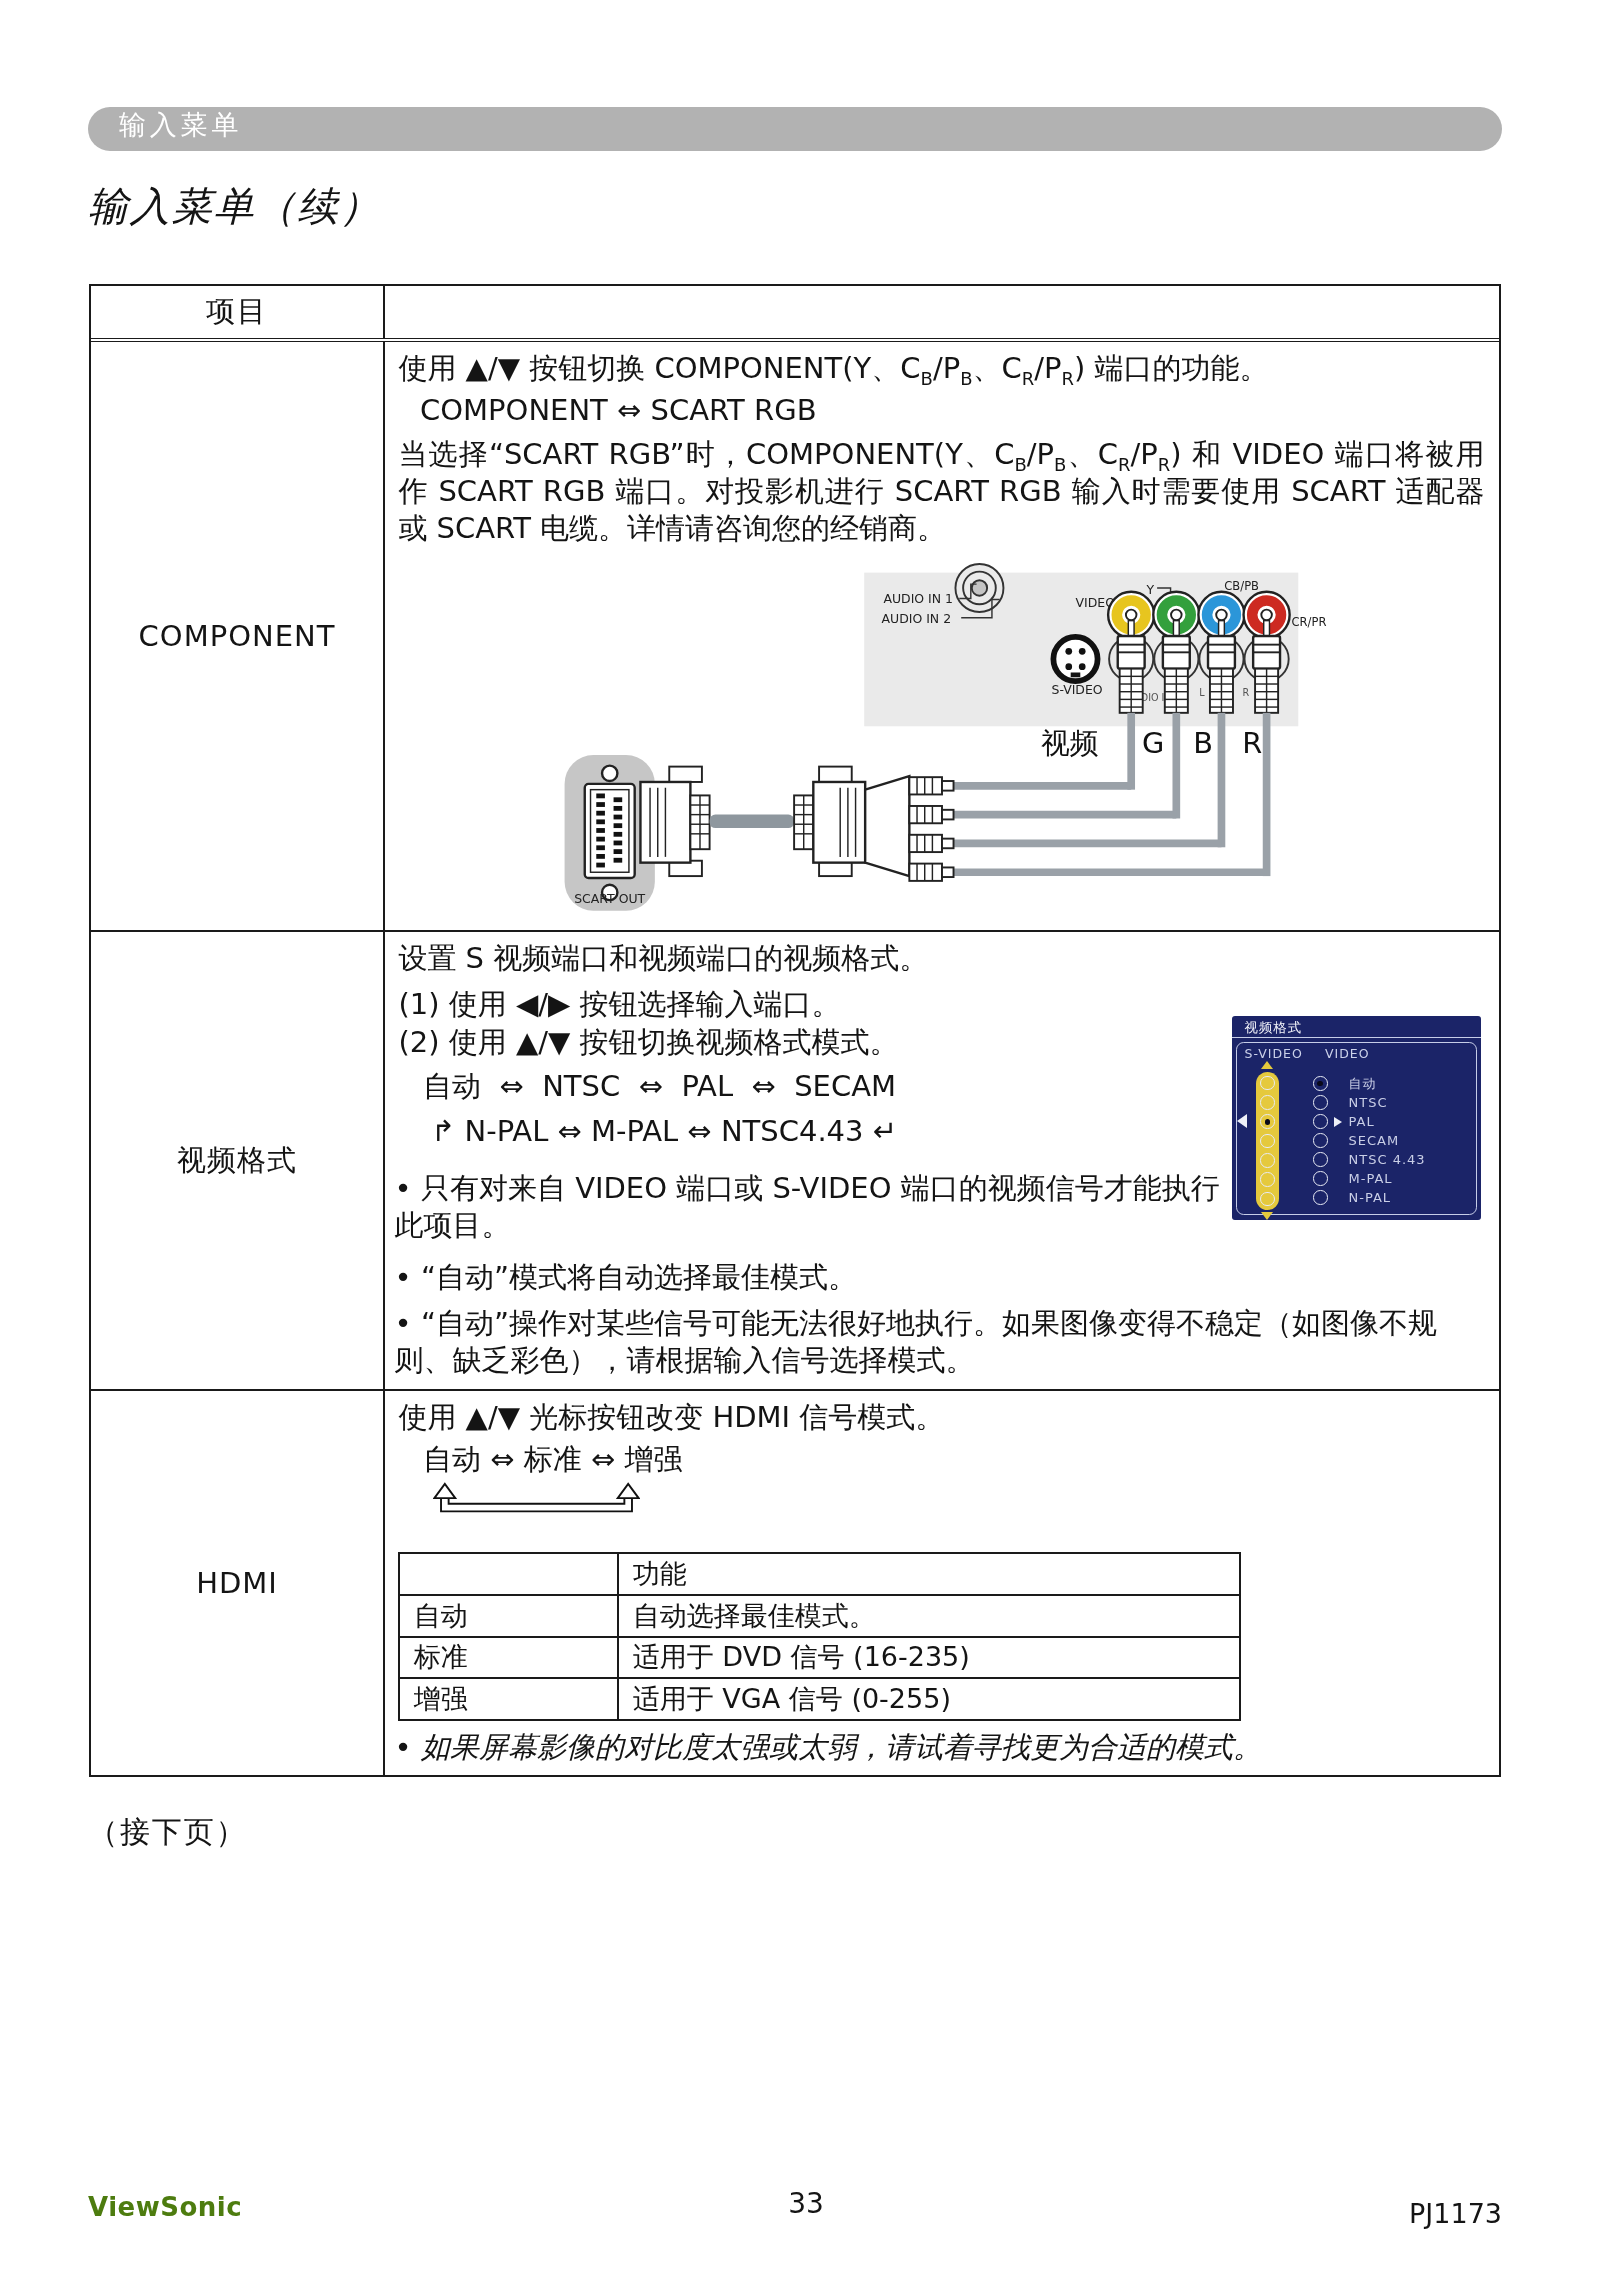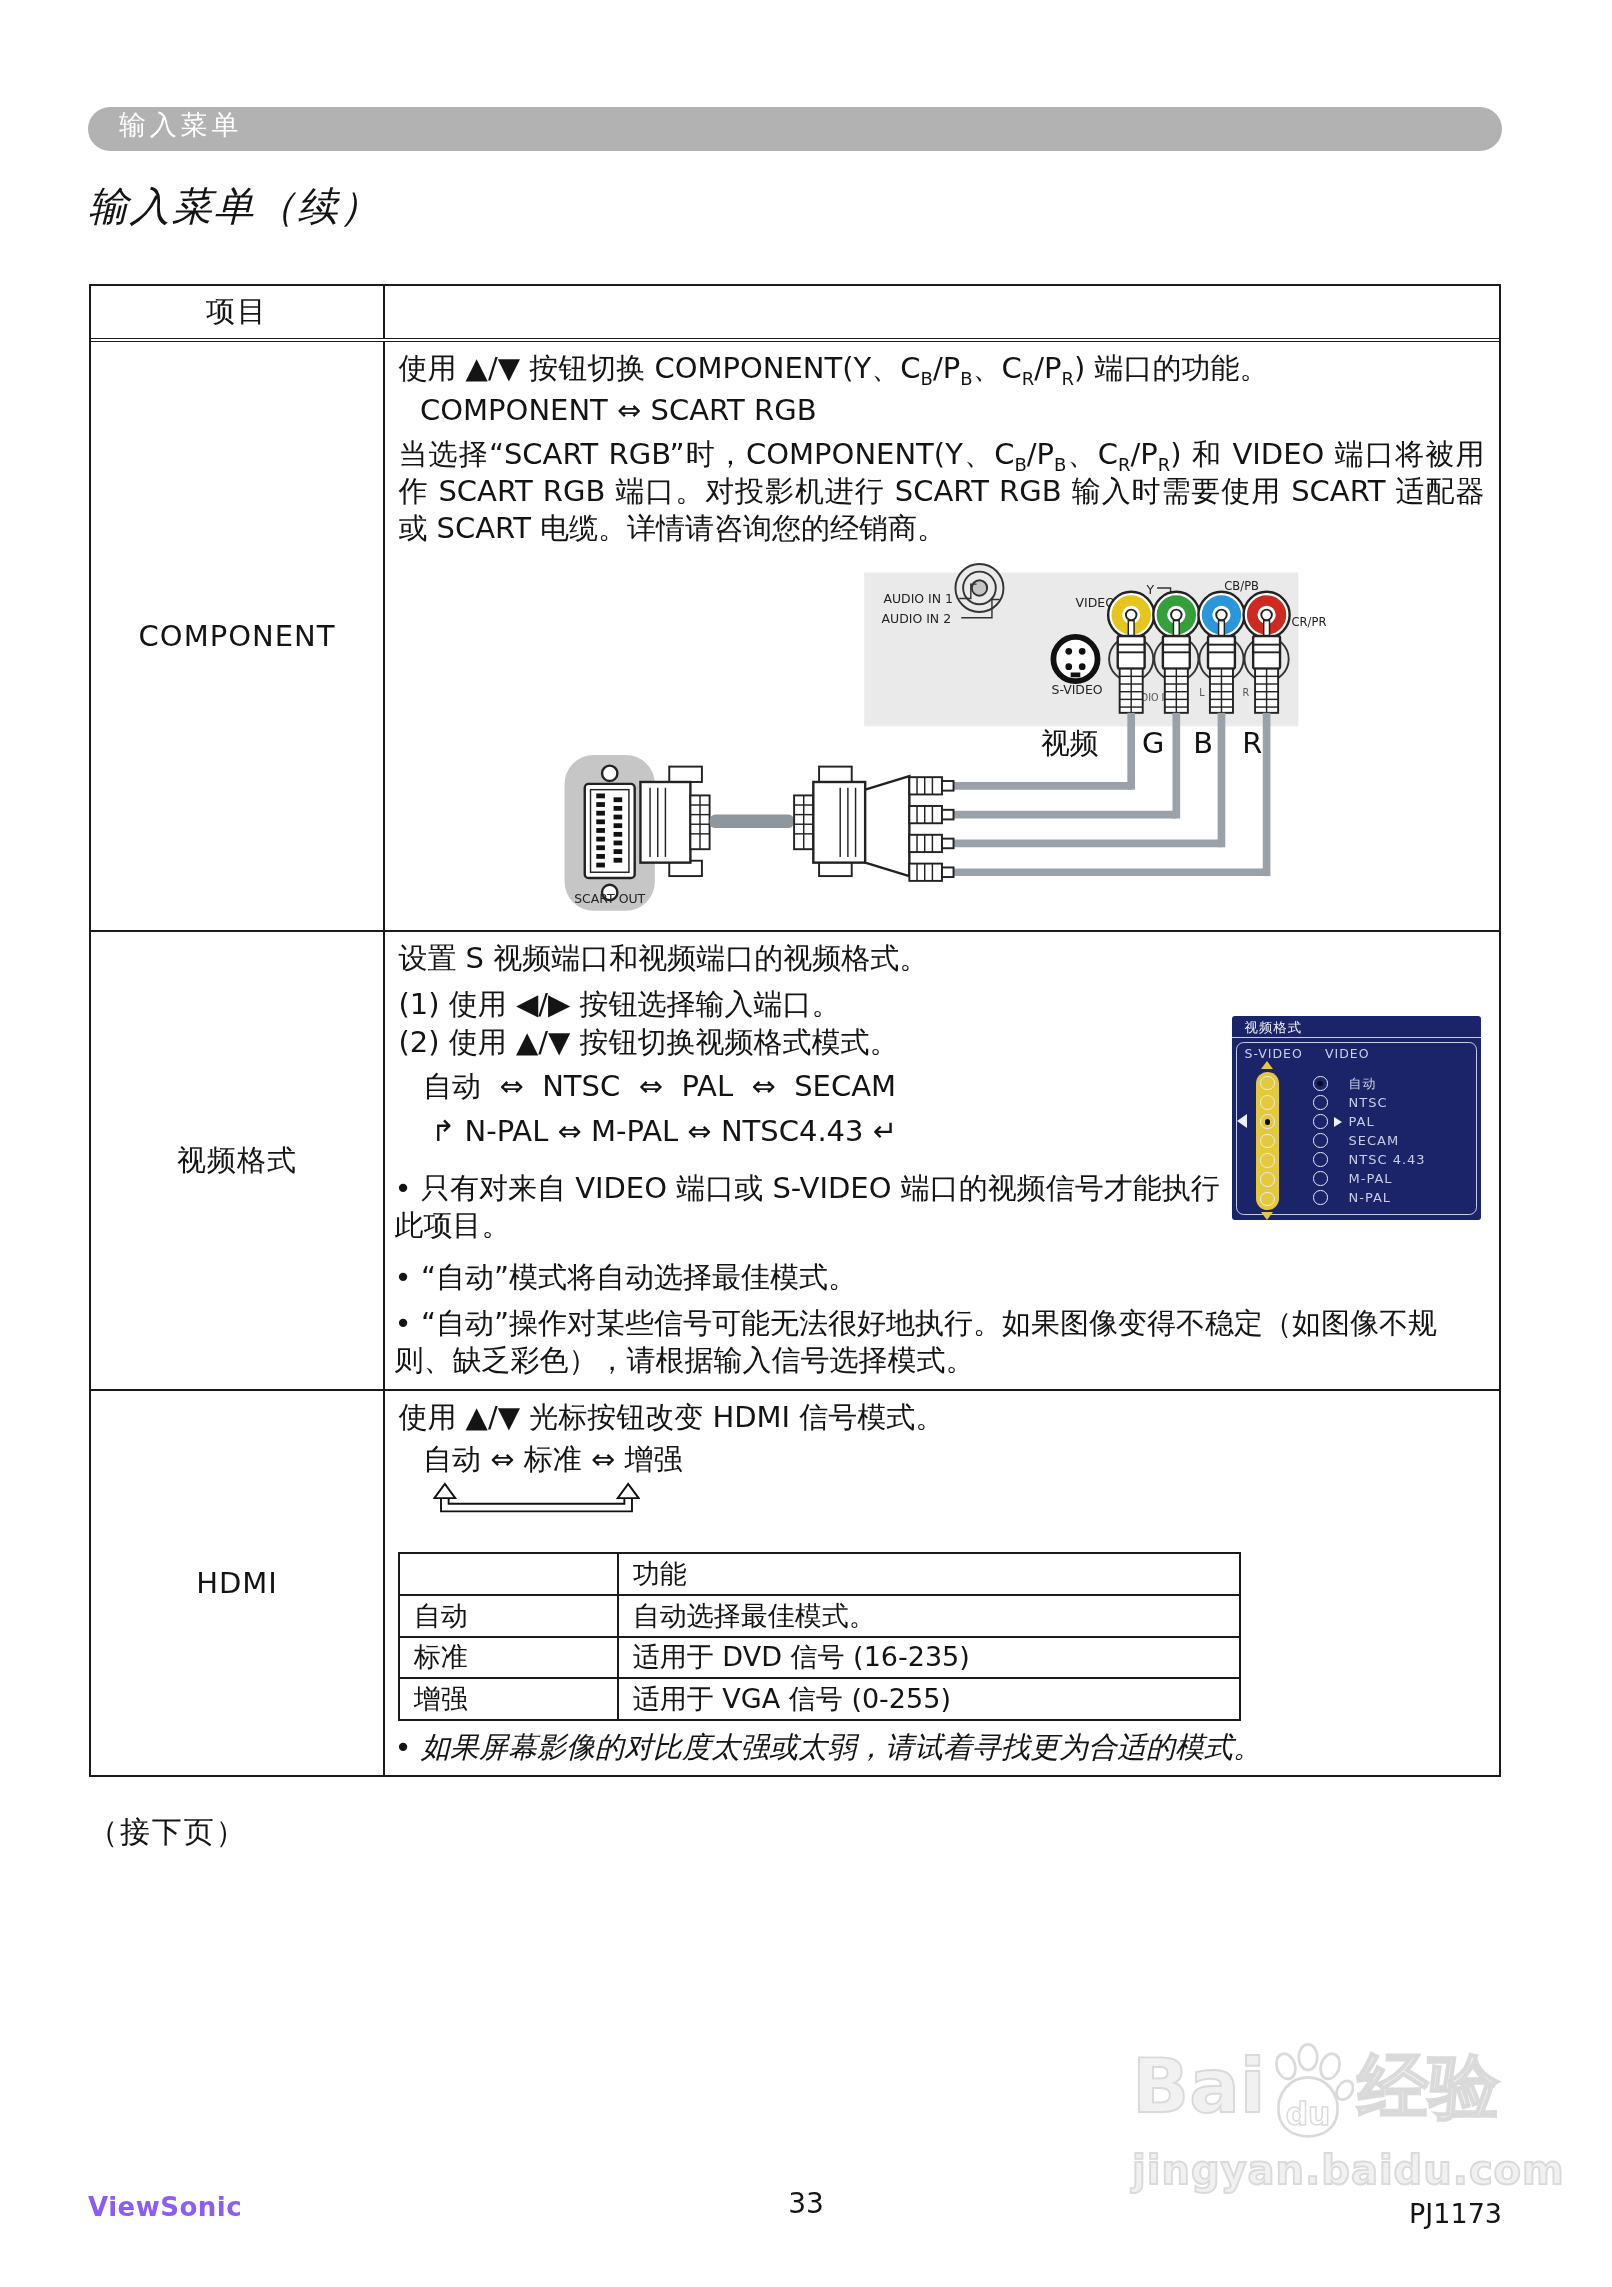--- a/index.html
+++ b/index.html
@@ -55,21 +55,21 @@
   .osd-lbl{font-size:13px;color:#c9cee6;letter-spacing:1px;white-space:nowrap;}
 
   
   .inner-table{position:absolute;left:13.4px;top:161px;width:843px;border-collapse:collapse;z-index:1;}
   .inner-table td{border:2.4px solid #1a1a1a;font-size:27px;padding:1.9px 13.4px;height:37px;box-sizing:border-box;}
   .inner-table .c1{width:219px;}
   .loop-svg{position:absolute;left:48px;top:90px;z-index:1;}
 
   
   .continued{position:absolute;left:88px;top:1812px;font-size:30px;letter-spacing:1.9px;}
-  .f-brand{position:absolute;left:88px;top:2192px;font-size:26px;font-weight:600;letter-spacing:0.5px;color:#8b5cf6;}
+  .f-brand{position:absolute;left:88px;top:2192px;font-size:26px;font-weight:600;letter-spacing:0.5px;color:#4d7c0f;}
   .f-page{position:absolute;left:0;top:2187px;width:1612px;text-align:center;font-size:28px;}
   .f-model{position:absolute;right:110px;top:2198px;font-size:27px;z-index:3;}
   .wm{position:absolute;left:1132px;top:2029px;z-index:2;}
   .wm-row{display:flex;align-items:flex-end;}
   .wm-txt{color:#f1f1f1;-webkit-text-stroke:1.9px #dadada;font-weight:bold;}
   .wm-bai{font-size:75px;line-height:115px;}
   .wm-jy{font-size:71px;line-height:115px;margin-left:7.7px;}
   .wm-url{font-size:40px;line-height:48px;margin-top:1.9px;letter-spacing:1px;}
   .pawbox{width:92px;height:113px;position:relative;margin:0 -3.8px;}
 
@@ -427,35 +427,18 @@
           </tr>
         </tbody>
           </table>
         <div class="desc-line" style="left:9.6px;top:338px;font-style:italic;">• 如果屏幕影像的对比度太强或太弱，请试着寻找更为合适的模式。</div>
       </div>
     </div>
   </div>
 
   <div class="continued">（接下页）</div>
 
-  <div class="wm">
-    <div class="wm-row">
-      <span class="wm-txt wm-bai">Bai</span>
-      <span class="pawbox">
-        <svg width="92" height="113" viewBox="0 0 100 122">
-          <ellipse cx="26" cy="38" rx="10" ry="14" transform="rotate(-18 26 38)" fill="#fff" stroke="#dadada" stroke-width="3"></ellipse>
-          <ellipse cx="50" cy="28" rx="10" ry="14" fill="#fff" stroke="#dadada" stroke-width="3"></ellipse>
-          <ellipse cx="74" cy="38" rx="10" ry="14" transform="rotate(18 74 38)" fill="#fff" stroke="#dadada" stroke-width="3"></ellipse>
-          <ellipse cx="90" cy="64" rx="8" ry="11" transform="rotate(32 90 64)" fill="#fff" stroke="#dadada" stroke-width="3"></ellipse>
-          <path d="M50,50 C70,50 84,68 82,88 C80,106 66,114 50,114 C34,114 20,106 18,88 C16,68 30,50 50,50 Z" fill="#fff" stroke="#dadada" stroke-width="3"></path>
-          <text x="50" y="102" text-anchor="middle" font-size="34" font-weight="bold" fill="#fff" stroke="#dadada" stroke-width="1.6">du</text>
-        </svg>
-      </span>
-      <span class="wm-txt wm-jy">经验</span>
-    </div>
-    <div class="wm-txt wm-url">jingyan.baidu.com</div>
-  </div>
 
   <div class="f-brand">ViewSonic</div>
   <div class="f-page">33</div>
   <div class="f-model">PJ1173</div>
 </div>
 
 
 </body></html>

